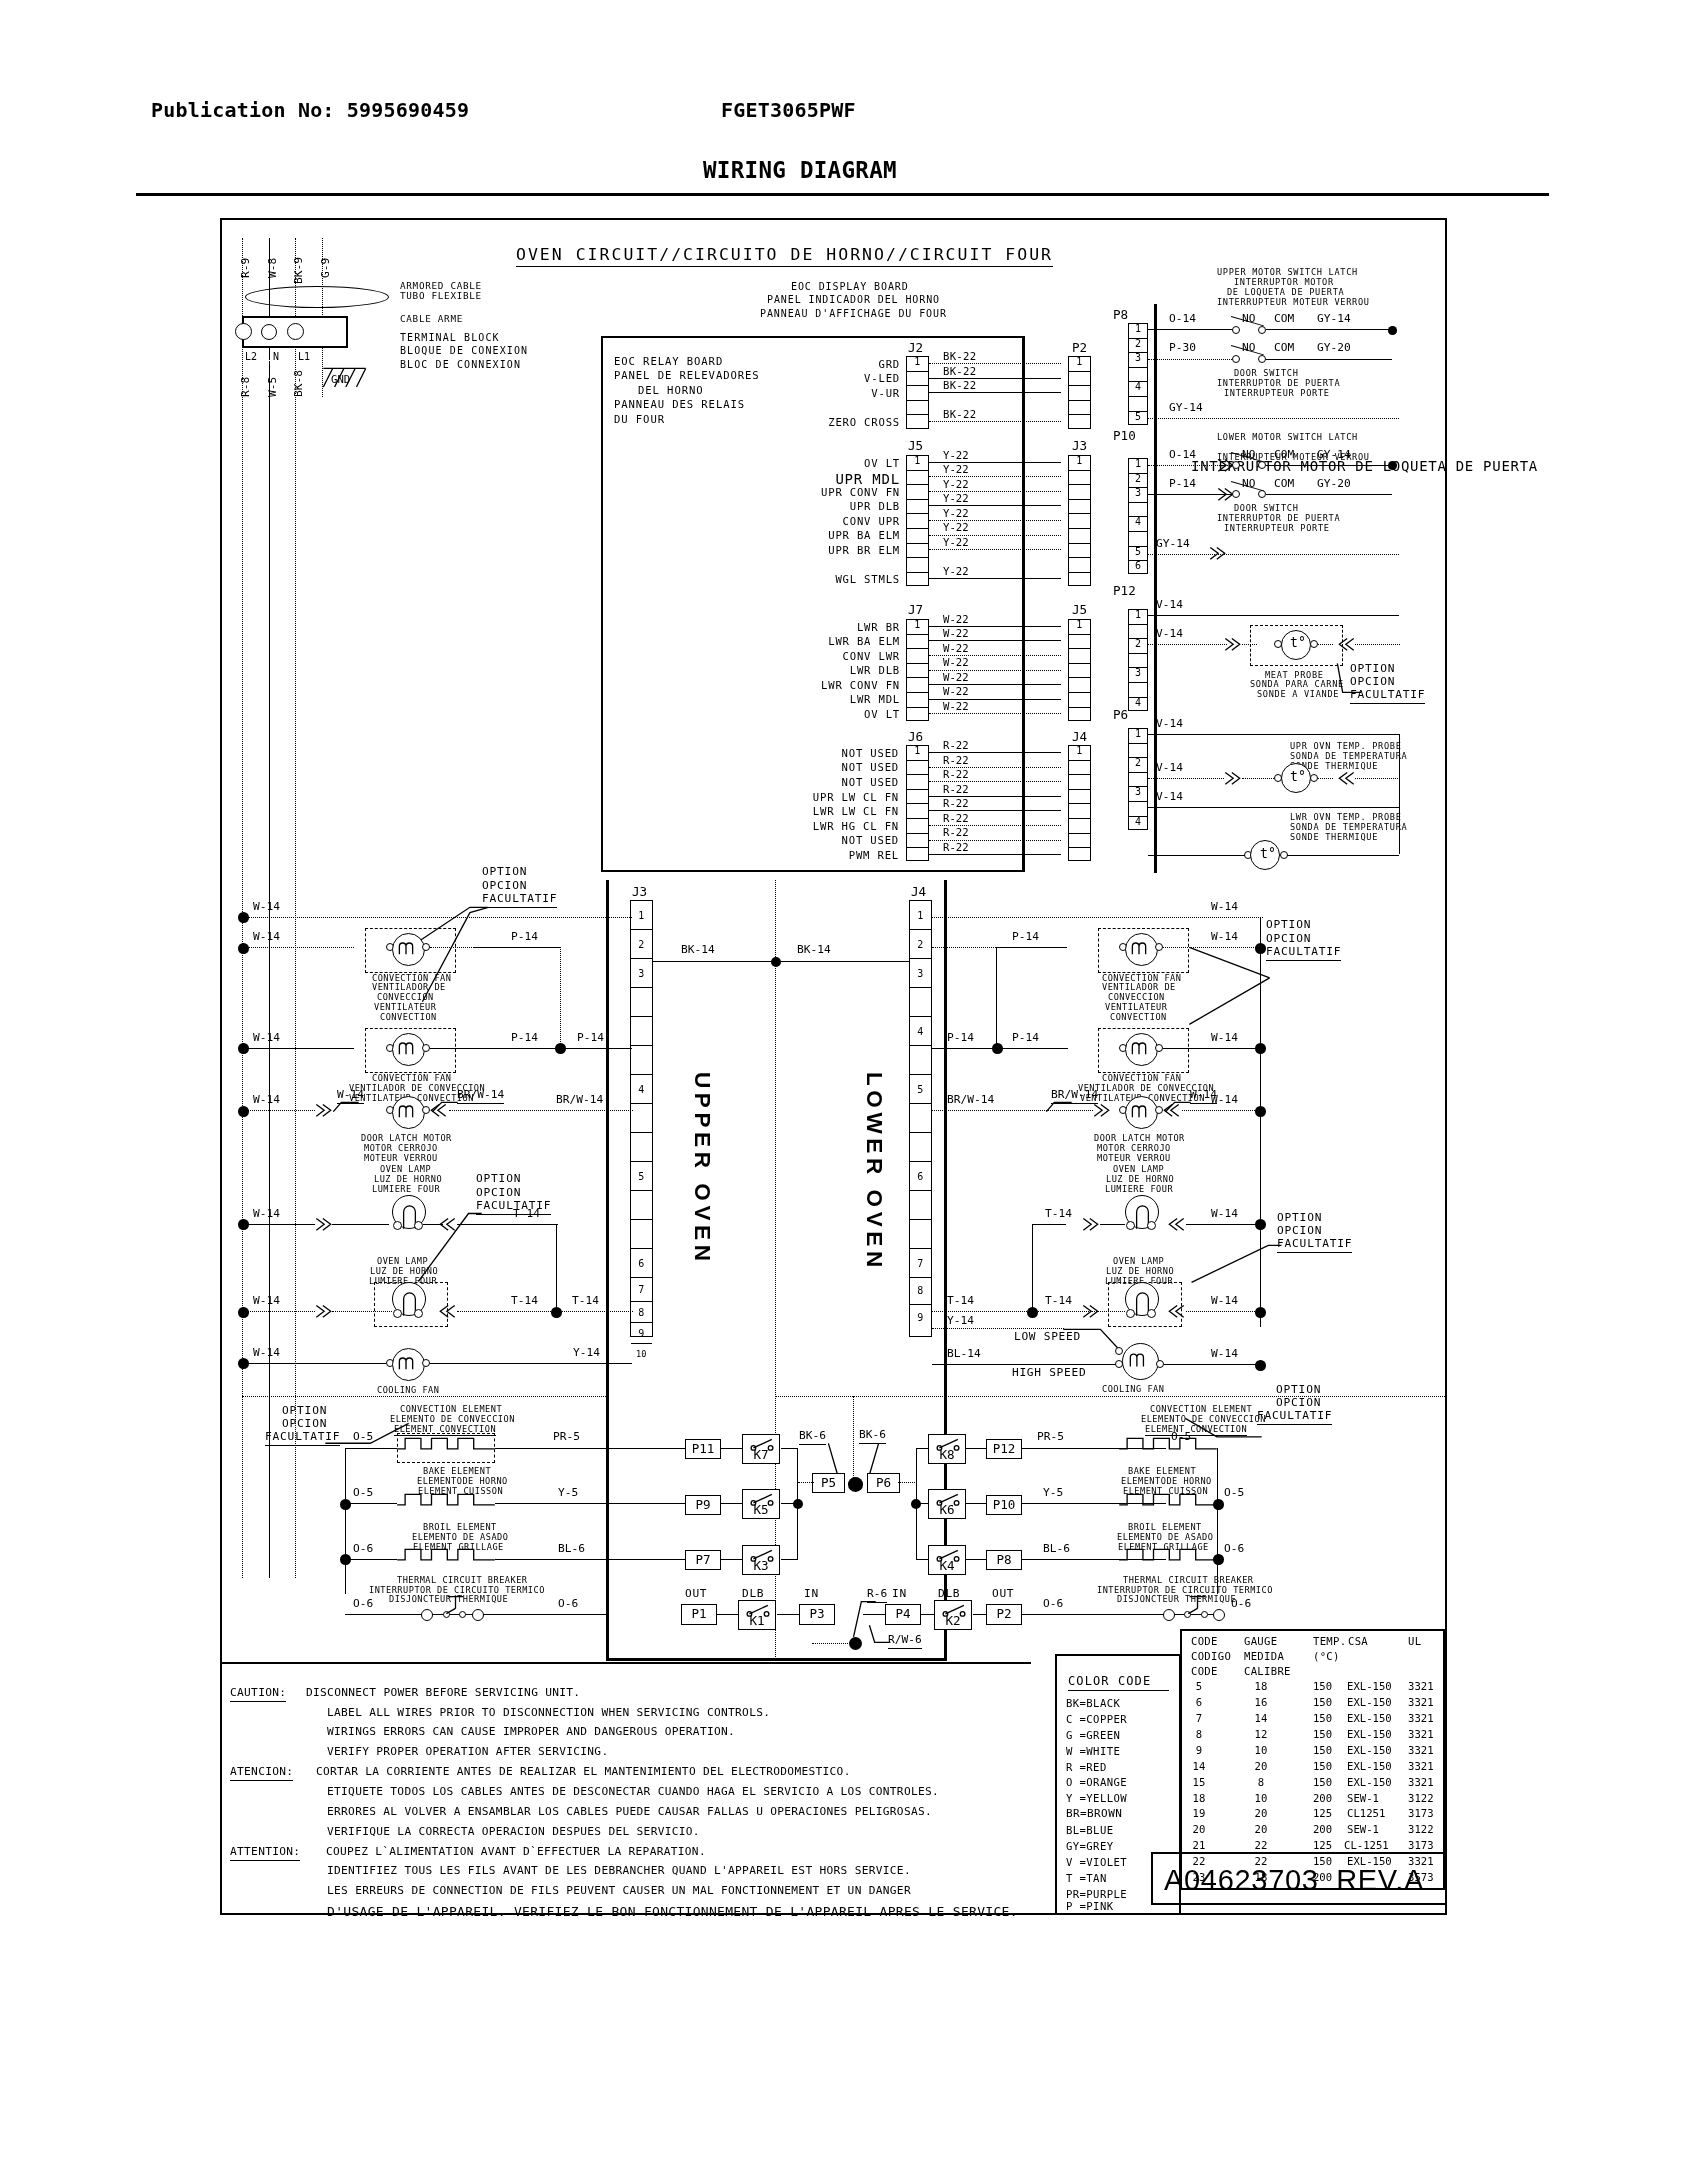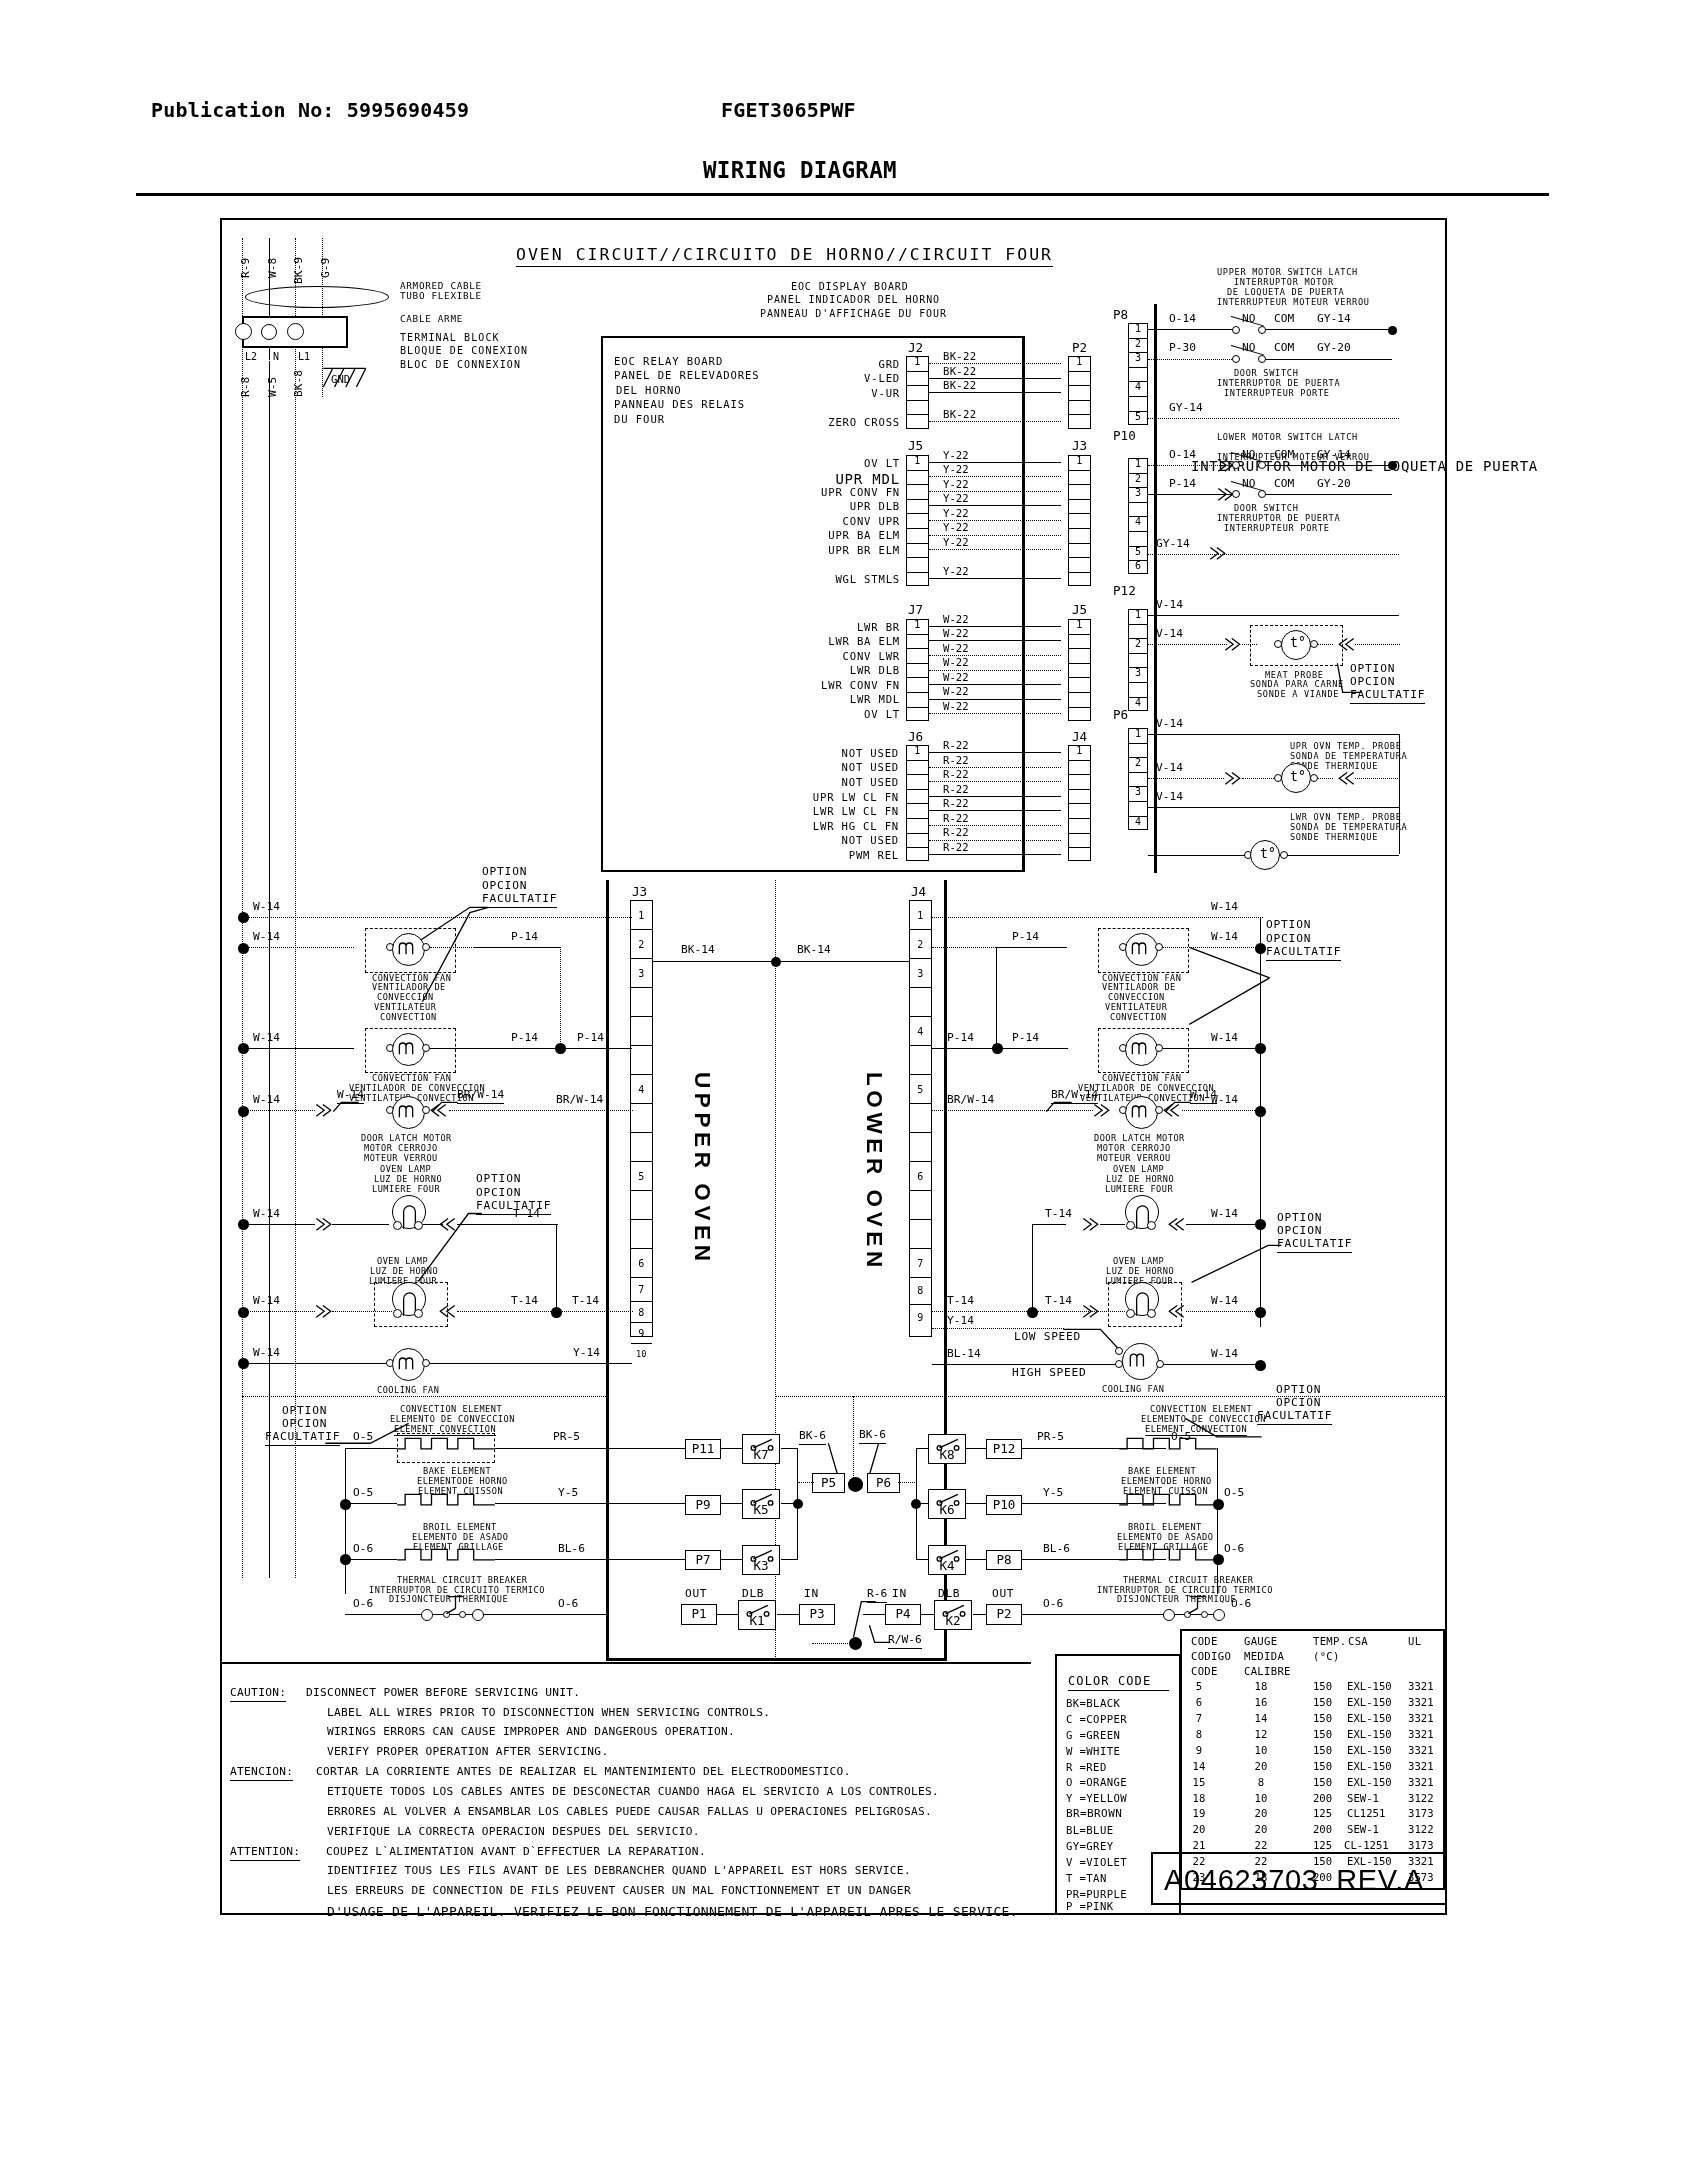--- a/index.html
+++ b/index.html
@@ -106,21 +106,21 @@
 
   <div class="t" style="left:791px;top:281px;font-size:10px;letter-spacing:0.9px;">EOC DISPLAY BOARD</div>
   <div class="t" style="left:767px;top:294px;font-size:10px;letter-spacing:0.9px;">PANEL INDICADOR DEL HORNO</div>
   <div class="t" style="left:760px;top:308px;font-size:10px;letter-spacing:0.9px;">PANNEAU D'AFFICHAGE DU FOUR</div>
 
   <div class="boxh" style="left:601px;top:336px;width:423px;height:536px;border-right:0;"></div>
   <div class="ln vl3" style="left:1022px;top:336px;height:536px;"></div>
 
   <div class="t" style="left:614px;top:355px;font-size:10.6px;letter-spacing:0.9px;">EOC RELAY BOARD</div>
   <div class="t" style="left:614px;top:369px;font-size:10.6px;letter-spacing:0.9px;">PANEL DE RELEVADORES</div>
-  <div class="t" style="left:616px;top:384px;font-size:10.6px;letter-spacing:0.9px;text-align:center;">DEL HORNO</div>
+  <div class="t" style="left:638px;top:384px;font-size:10.6px;letter-spacing:0.9px;text-align:center;">DEL HORNO</div>
   <div class="t" style="left:614px;top:398px;font-size:10.6px;letter-spacing:0.9px;">PANNEAU DES RELAIS</div>
   <div class="t" style="left:614px;top:413px;font-size:10.6px;letter-spacing:0.9px;">DU FOUR</div>
 
   <div class="t" style="left:908px;top:341px;font-size:12.6px;">J2</div>
   <div class="conn" style="left:906px;top:356px;width:22.5px;height:73px;">
     <div style="height:14.6px;">1</div>
     <div style="height:14.6px;"></div>
     <div style="height:14.6px;"></div>
     <div style="height:14.6px;"></div>
     <div style="height:14px;"></div>

